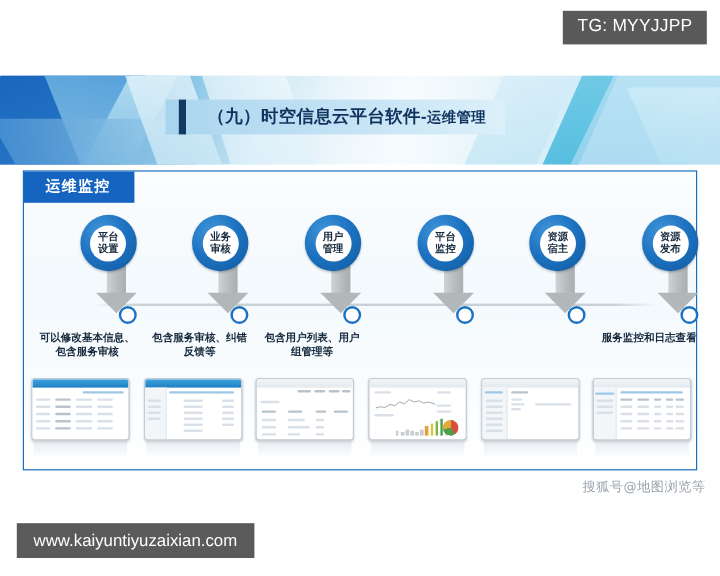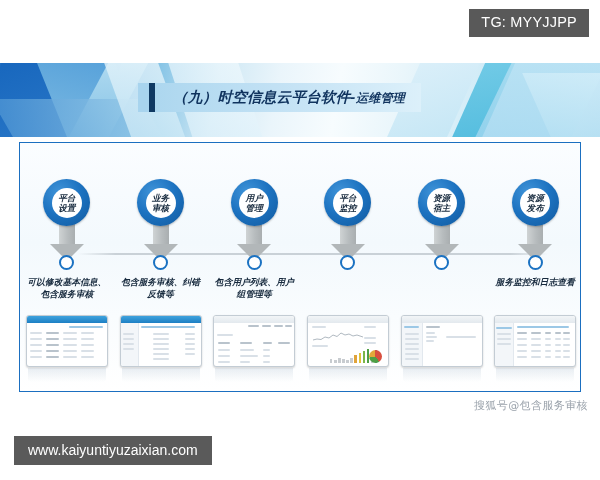--- a/index.html
+++ b/index.html
@@ -31,21 +31,20 @@
 
   
   #slide {
     position: absolute;
     left: 0;
     top: 63px;
     width: 600px;
     height: 337px;
     background: #ffffff;
     overflow: hidden;
-    font-style: italic;
   }
 
   
   #header-band {
     position: absolute;
     left: 0;
     top: 0;
     width: 600px;
     height: 74px;
     overflow: hidden;
@@ -149,21 +148,21 @@
     top: 28px;
     width: 562px;
     height: 222px;
     display: flex;
   }
   .col {
     flex: 1 1 0;
     position: relative;
     display: flex;
     flex-direction: column;
-    align-items: center;
+    align-items: flex-end;
   }
 
   
   .node {
     margin-top: 8px;
     width: 47px;
     height: 47px;
     border-radius: 50%;
     background: radial-gradient(circle at 34% 28%, #3f93d8 0%, #1c72c0 48%, #11599e 100%);
     display: flex;
@@ -352,20 +351,21 @@
   <div id="title-wrap">
     <div id="title-tab-light"></div>
     <div id="title-tab-dark"></div>
     <div id="title-plate">
       <div id="title-text"><span>（九）时空信息云平台软件</span><span class="sub">-运维管理</span></div>
     </div>
   </div>
 
   <div id="panel">
 
+    <div id="section-badge">运维监控</div>
 
     <div id="connector"></div>
 
     <div id="columns">
 
       <div class="col">
         <div class="node">
           <div class="node-inner">
             <span>平台</span>
             <span>设置</span>
@@ -630,14 +630,14 @@
             <div class="tline" style="left:68px;top:33px;width:7px;"></div>
           </div>
         </div>
         <div class="thumb-reflection"></div>
       </div>
 
     </div>
   </div>
 </div>
 
-<div id="wm-sohu">搜狐号@包含服务审核</div>
+<div id="wm-sohu">搜狐号@地图浏览等</div>
 <div id="wm-site">www.kaiyuntiyuzaixian.com</div>
 
 </body></html>

